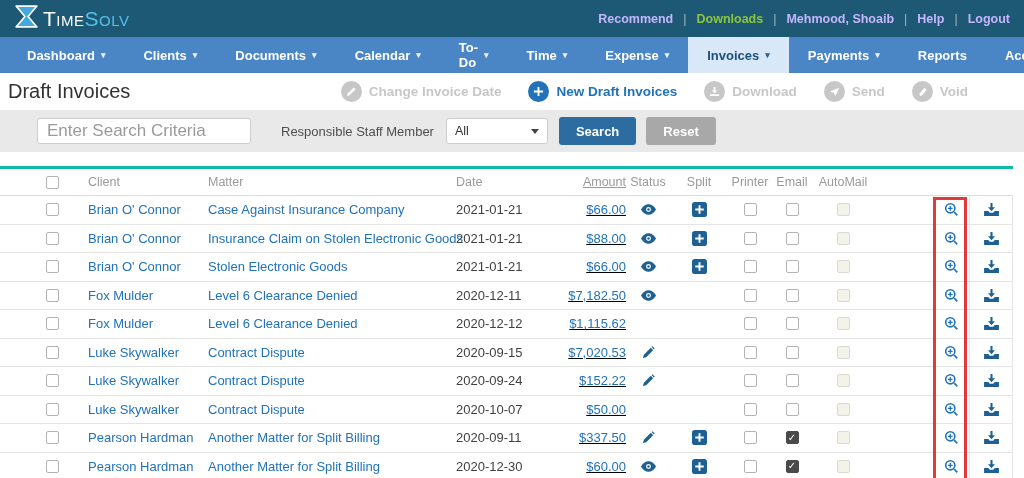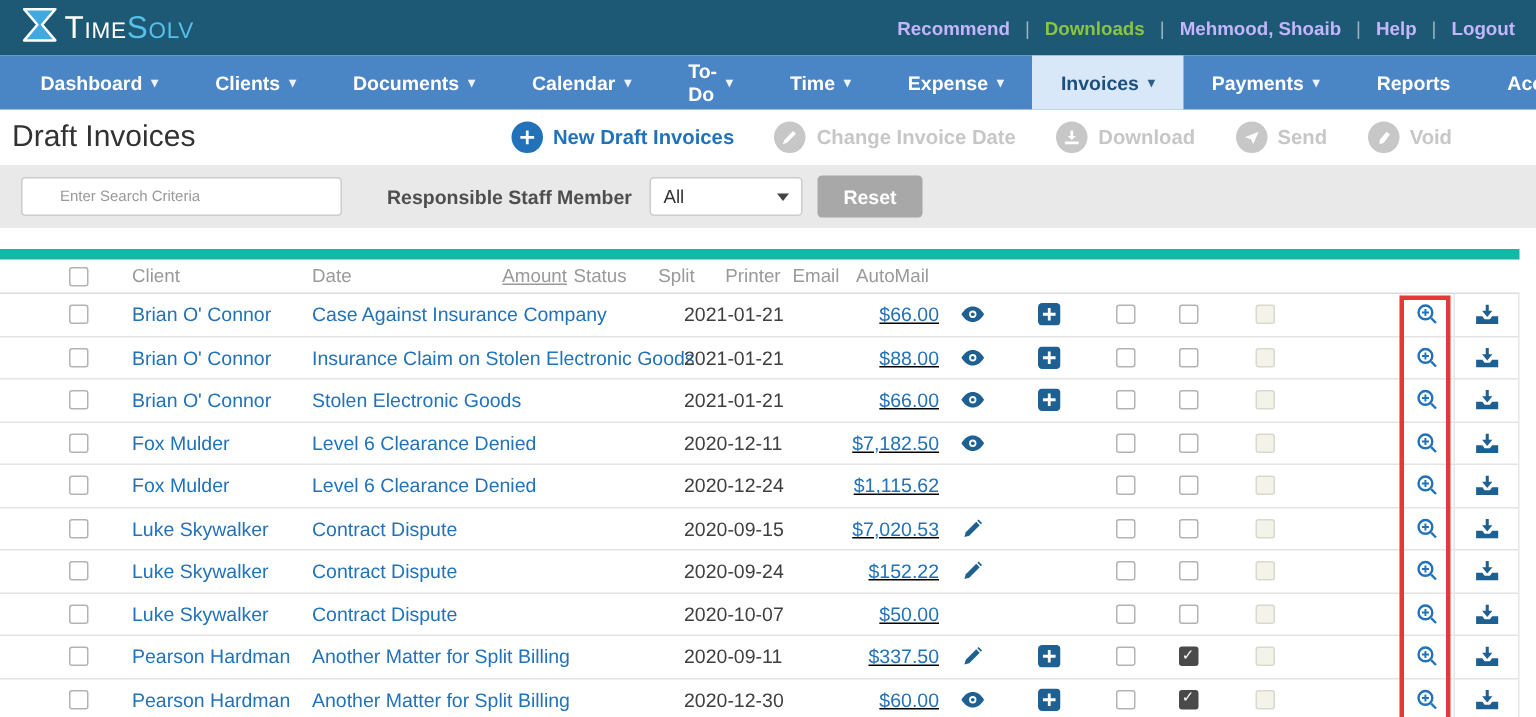--- a/index.html
+++ b/index.html
@@ -27,33 +27,33 @@
   .page-head { height:37px; display:flex; align-items:center; padding:0 56px 0 8px;border-radius:12px; }
   .page-title { font-size:20px; font-weight:500; color:#323232; }
   .actions { margin-left:auto; display:flex; align-items:center; gap:27px; }
   .action { display:flex; align-items:center; gap:7px; font-size:13.5px; font-weight:bold; color:var(--link-blue,#2272b9); cursor:pointer; white-space:nowrap; }
   .action .action-icon { width:21px; height:21px; border-radius:50%; background:var(--link-blue,#2272b9); display:inline-flex; align-items:center; justify-content:center; }
   .action.disabled { color:#c7c7c7; cursor:default; }
   .action.disabled .action-icon { background:#c7c7c7; }
 
   
   .filterbar { height:42px; background:#e9e9e9; display:flex; align-items:center; padding:0 14px; }
-  .search-input { width:214px; height:26px; border:1px solid #ccc; border-radius:3px; padding:0 25px; font-size:10px; color:#333; font-family:"Liberation Sans",sans-serif; }
+  .search-input { width:214px; height:26px; border:1px solid #ccc; border-radius:3px; padding:0 9px; font-size:17px; color:#333; font-family:"Liberation Sans",sans-serif;margin-left:23px; }
   .search-input::placeholder { color:#9a9a9a; }
-  .staff-label { margin-left:30px; font-size:13px; font-weight:bold; color:#4e4e4e; }
+  .staff-label { margin-left:30px; font-size:13px; font-weight:normal; color:#4e4e4e; }
   .staff-select { margin-left:12px; width:102px; height:26px; background:#fff; border:1px solid #ccc; border-radius:3px; display:flex; align-items:center; padding:0 8px; font-size:12.5px; color:#333; cursor:pointer; }
   .select-caret { margin-left:auto; width:0; height:0; border-left:4px solid transparent; border-right:4px solid transparent; border-top:5px solid #444; }
   .btn { height:28px; border:none; border-radius:3px; color:#fff; font-size:13px; font-weight:bold; padding:0 17px; cursor:pointer; font-family:"Liberation Sans",sans-serif; }
   .btn-search { margin-left:11px; background:var(--search-btn,#2d6ca0); }
   .btn-reset { margin-left:10px; background:var(--reset-btn,#a8a8a8); }
 
   
   .table { margin-top:14px; width:1013px; }
   .trow, .thead { display:flex; align-items:center; }
-  .thead { height:30px; border-top:7px solid #14b8a6; border-bottom:1px solid #dcdcdc; color:#9a9a9a; font-size:12.5px; }
+  .thead { height:30px; border-top:3px solid #14b8a6; border-bottom:1px solid #dcdcdc; color:#9a9a9a; font-size:12.5px; }
   .trow { height:28.5px; border-bottom:1px solid #e4e4e4; font-size:13px; }
   .cell { flex:none; display:flex; align-items:center; }
   .c-check   { width:88px; padding-left:46px; }
   .c-client  { width:120px; }
   .c-matter  { width:248px; }
   .c-date    { width:100px; color:#3f3f3f; }
   .c-amount  { width:70px; justify-content:flex-end;text-decoration:underline; }
   .c-status  { width:44px; justify-content:center; }
   .c-split   { width:58px; justify-content:center; }
   .c-printer { width:44px; justify-content:center; }
@@ -112,35 +112,35 @@
       <div class="nav-item">Expense<span class="caret">▾</span></div>
       <div class="nav-item active">Invoices<span class="caret">▾</span></div>
       <div class="nav-item">Payments<span class="caret">▾</span></div>
       <div class="nav-item">Reports</div>
       <div class="nav-item">Account</div>
     </div>
 
   <div class="page-head">
     <div class="page-title">Draft Invoices</div>
     <div class="actions">
+        <div class="action disabled">
+          <span class="action-icon">
+            <svg viewBox="0 0 12 12" width="11" height="11">
+              <path d="M1 11l1-3 6.5-6.5 2 2L4 10z" fill="#fff"></path>
+            </svg>
+          </span>
+          <span>Change Invoice Date</span>
+        </div>
         <div class="action">
           <span class="action-icon">
             <svg viewBox="0 0 12 12" width="11" height="11">
               <path d="M5 1h2v4h4v2H7v4H5V7H1V5h4z" fill="#fff"></path>
             </svg>
           </span>
           <span>New Draft Invoices</span>
-        </div>
-        <div class="action disabled">
-          <span class="action-icon">
-            <svg viewBox="0 0 12 12" width="11" height="11">
-              <path d="M1 11l1-3 6.5-6.5 2 2L4 10z" fill="#fff"></path>
-            </svg>
-          </span>
-          <span>Change Invoice Date</span>
         </div>
         <div class="action disabled">
           <span class="action-icon">
             <svg viewBox="0 0 12 12" width="11" height="11">
               <path d="M5 1h2v4h2L6 8 3 5h2zM1 9h10v2H1z" fill="#fff"></path>
             </svg>
           </span>
           <span>Download</span>
         </div>
         <div class="action disabled">
@@ -162,29 +162,31 @@
       </div>
   </div>
 
   <div class="filterbar">
     <input class="search-input" placeholder="Enter Search Criteria" style="">
     <span class="staff-label">Responsible Staff Member</span>
     <div class="staff-select">
       <span>All</span>
       <span class="select-caret"></span>
     </div>
+    <button class="btn btn-search">Search</button>
     <button class="btn btn-reset">Reset</button>
   </div>
 
   <div class="table">
     <div class="thead">
       <div class="cell c-check">
           <span class="cbx"></span>
         </div>
       <div class="cell c-client">Client</div>
+      <div class="cell c-matter">Matter</div>
       <div class="cell c-date" style="color:#9a9a9a;">Date</div>
       <div class="cell c-amount">Amount</div>
       <div class="cell c-status">Status</div>
       <div class="cell c-split">Split</div>
       <div class="cell c-printer">Printer</div>
       <div class="cell c-email">Email</div>
       <div class="cell c-automail">AutoMail</div>
       <div class="cell c-spacer"></div>
       <div class="cell c-zoom"></div>
       <div class="cell c-download"></div>
@@ -426,21 +428,21 @@
   <div class="trow">
     <div class="cell c-check">
             <span class="cbx"></span>
           </div>
     <div class="cell c-client">
             <a class="link">Fox Mulder</a>
           </div>
     <div class="cell c-matter">
             <a class="link">Level 6 Clearance Denied</a>
           </div>
-    <div class="cell c-date">2020-12-24</div>
+    <div class="cell c-date">2020-12-12</div>
     <div class="cell c-amount">
             <a class="link">$1,115.62</a>
           </div>
     <div class="cell c-status"></div>
     <div class="cell c-split"></div>
     <div class="cell c-printer">
             <span class="cbx"></span>
           </div>
     <div class="cell c-email">
             <span class="cbx"></span>

